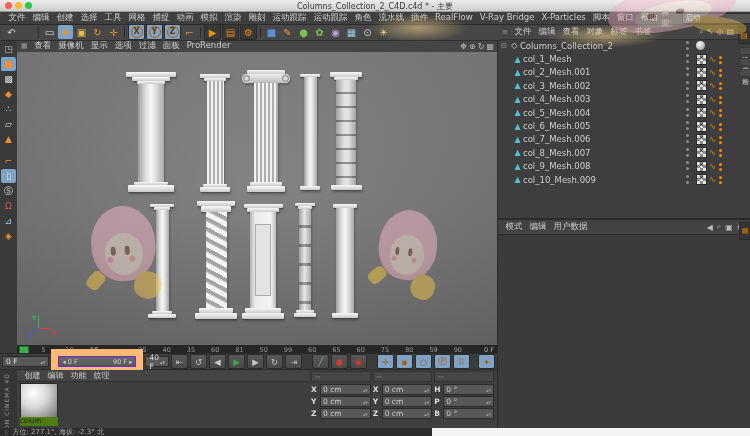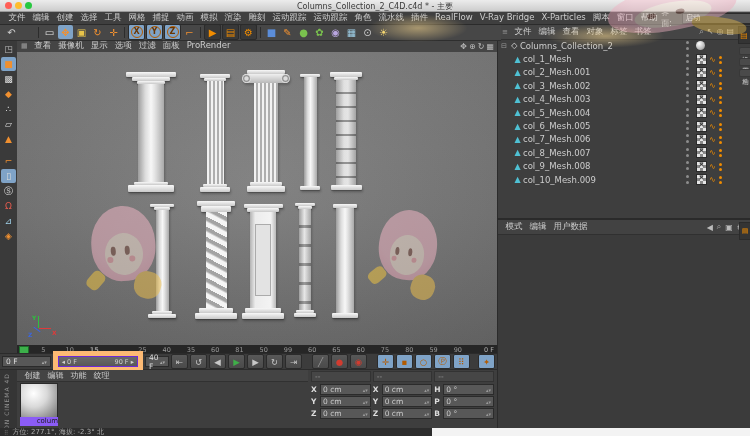--- a/index.html
+++ b/index.html
@@ -55,30 +55,30 @@
   .gz{position:absolute}
   
   .ruler{position:absolute;left:0;top:305px;width:480px;height:8px;background:#262626;font-size:6.5px;color:#9a9a9a}
   .tick{position:absolute;top:0.5px}
   .playhead{position:absolute;left:2px;top:1px;width:8px;height:6px;background:#3cb04a;border:1px solid #1d6e2a}
   .ruler-end{position:absolute;right:3px;top:0.5px;color:#b0b0b0}
   
   .transport{position:absolute;left:0;top:353px;width:497px;height:17px;background:#3c3c3c;border-top:1px solid #2b2b2b;border-bottom:1px solid #2b2b2b;display:flex;align-items:center;gap:2px;padding:0 2px;box-sizing:border-box}
   .field{background:#585858;border:1px solid #2b2b2b;height:11px;font-size:7.5px;color:#ddd;display:flex;align-items:center;padding:0 3px;box-sizing:border-box}
   .field .sp{margin-left:auto;font-size:5px;color:#aaa}
-  .rangeslider{width:150px;height:11px;background:#6d28d9;border:5px solid #fdba74;position:relative;font-size:6.5px;color:#cfcfcf}
+  .rangeslider{width:150px;height:11px;background:#6d28d9;border:7px solid #fdba74;position:relative;font-size:6.5px;color:#cfcfcf}
   .rangeslider .thumb{position:absolute;left:1px;right:1px;top:1px;bottom:1px;background:linear-gradient(#6a6a6a,#585858);display:flex;align-items:center;justify-content:space-between;padding:0 3px}
   .tbtn{min-width:15px;height:13px;background:linear-gradient(#585858,#4a4a4a);border:1px solid #2b2b2b;border-radius:2px;display:flex;align-items:center;justify-content:center;font-size:8.5px;color:#c8c8c8;flex:none}
   .tbtn.blue{background:#7fa3c7;color:#b35b00}
   
   .matman{position:absolute;left:17px;top:370px;width:291px;height:58px;background:#3e3e3e;border-right:1px solid #2b2b2b}
   .matmenu{height:11px;display:flex;align-items:center;font-size:8px;background:#444;border-bottom:1px solid #313131;padding-left:4px}
   .matthumb{position:absolute;left:3px;top:13px;width:36px;height:34px;border:1px solid #2a2a2a;
             background:radial-gradient(circle at 35% 28%,#ffffff,#d9d9d9 40%,#9a9a9a 75%,#6f6f6f);}
-  .matlabel{position:absolute;left:3px;top:47px;width:38px;height:9px;background:#8b5cf6;color:#1b1b1b;font-size:7px;text-align:right;line-height:9px}
+  .matlabel{position:absolute;left:3px;top:47px;width:38px;height:9px;background:#4d7c0f;color:#1b1b1b;font-size:7px;text-align:left;line-height:9px}
   
   .coords{position:absolute;left:308px;top:370px;width:189px;height:58px;background:#3e3e3e;font-size:7.5px}
   .coords-head{display:flex;gap:2px;padding:1px 3px}
   .coords-head .hcell{flex:1;height:9px;background:#464646;border:1px solid #333;color:#999;display:flex;align-items:center;padding:0 3px}
   .crow{display:flex;gap:2px;padding:0 3px;margin-top:1px;align-items:center}
   .clabel{width:7px;font-weight:bold;color:#ddd;font-size:7.5px;flex:none}
   .cfield{flex:1;height:9px;background:#585858;border:1px solid #2b2b2b;color:#ccc;display:flex;align-items:center;padding:0 2px}
   .cfield .sp{margin-left:auto;font-size:5px;color:#999}
   .coords-foot{display:flex;gap:3px;padding:2px 3px}
   .cdd{flex:1;height:10px;background:#565656;border:1px solid #2b2b2b;display:flex;align-items:center;padding:0 3px;color:#ccc}

